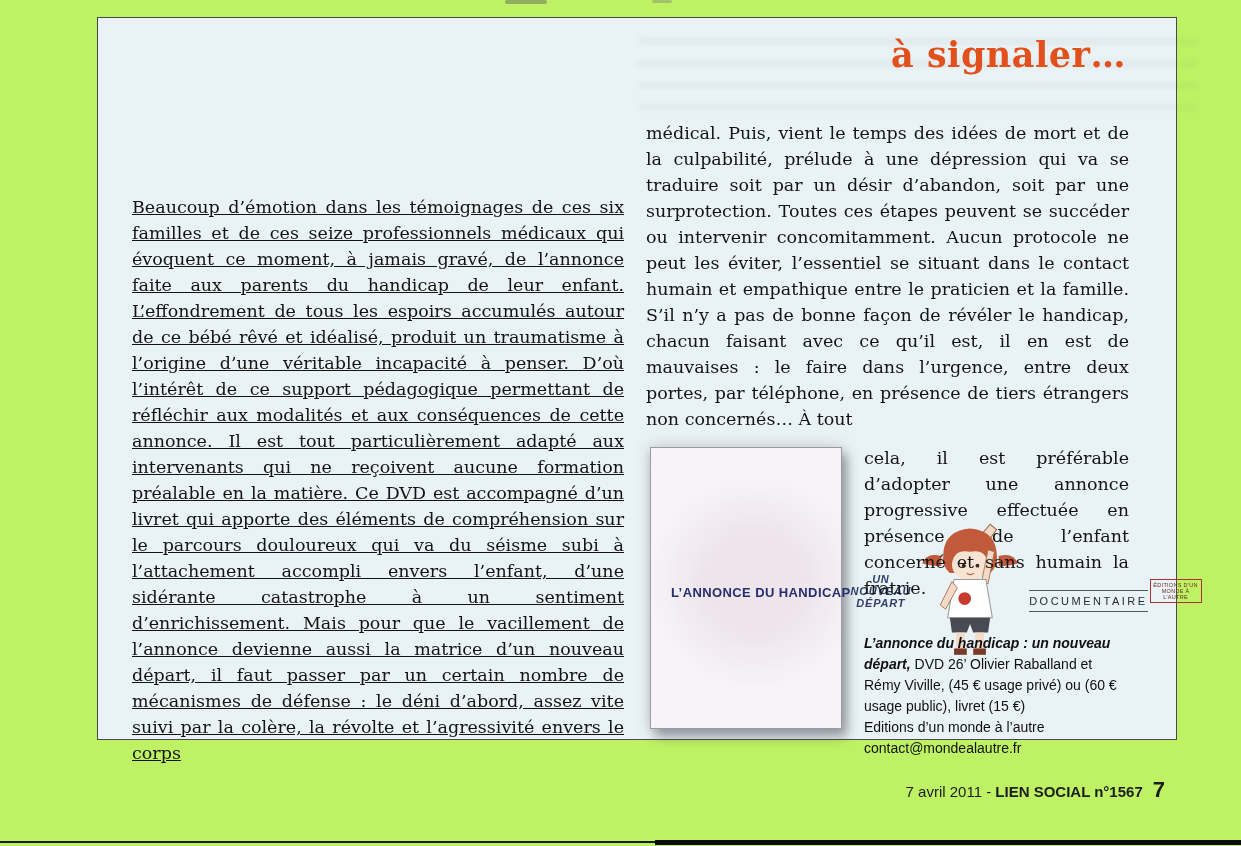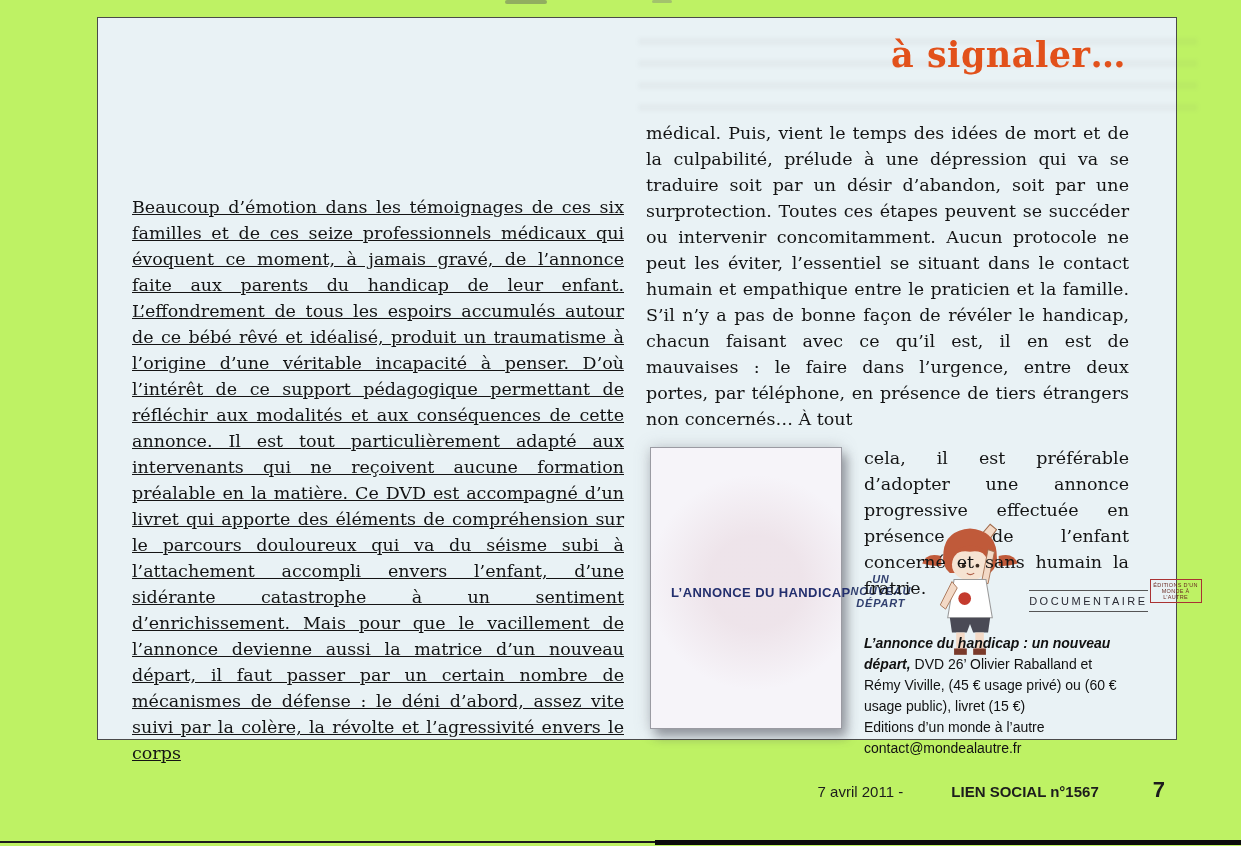--- a/index.html
+++ b/index.html
@@ -190,21 +190,20 @@
   
   .footer {
     position: absolute;
     right: 76px; top: 777px;
     font-family: "Liberation Sans", sans-serif;
     font-size: 15px;
     color: #1c1c1c;
     display: flex;
     align-items: baseline;
     white-space: pre;
-    gap: 44px;
   }
   .footer .bold { font-weight: bold; }
   .footer .pageno {
     font-weight: bold;
     font-size: 22px;
     margin-left: 10px;
   }
 
   
   .scan-bottom-left {

